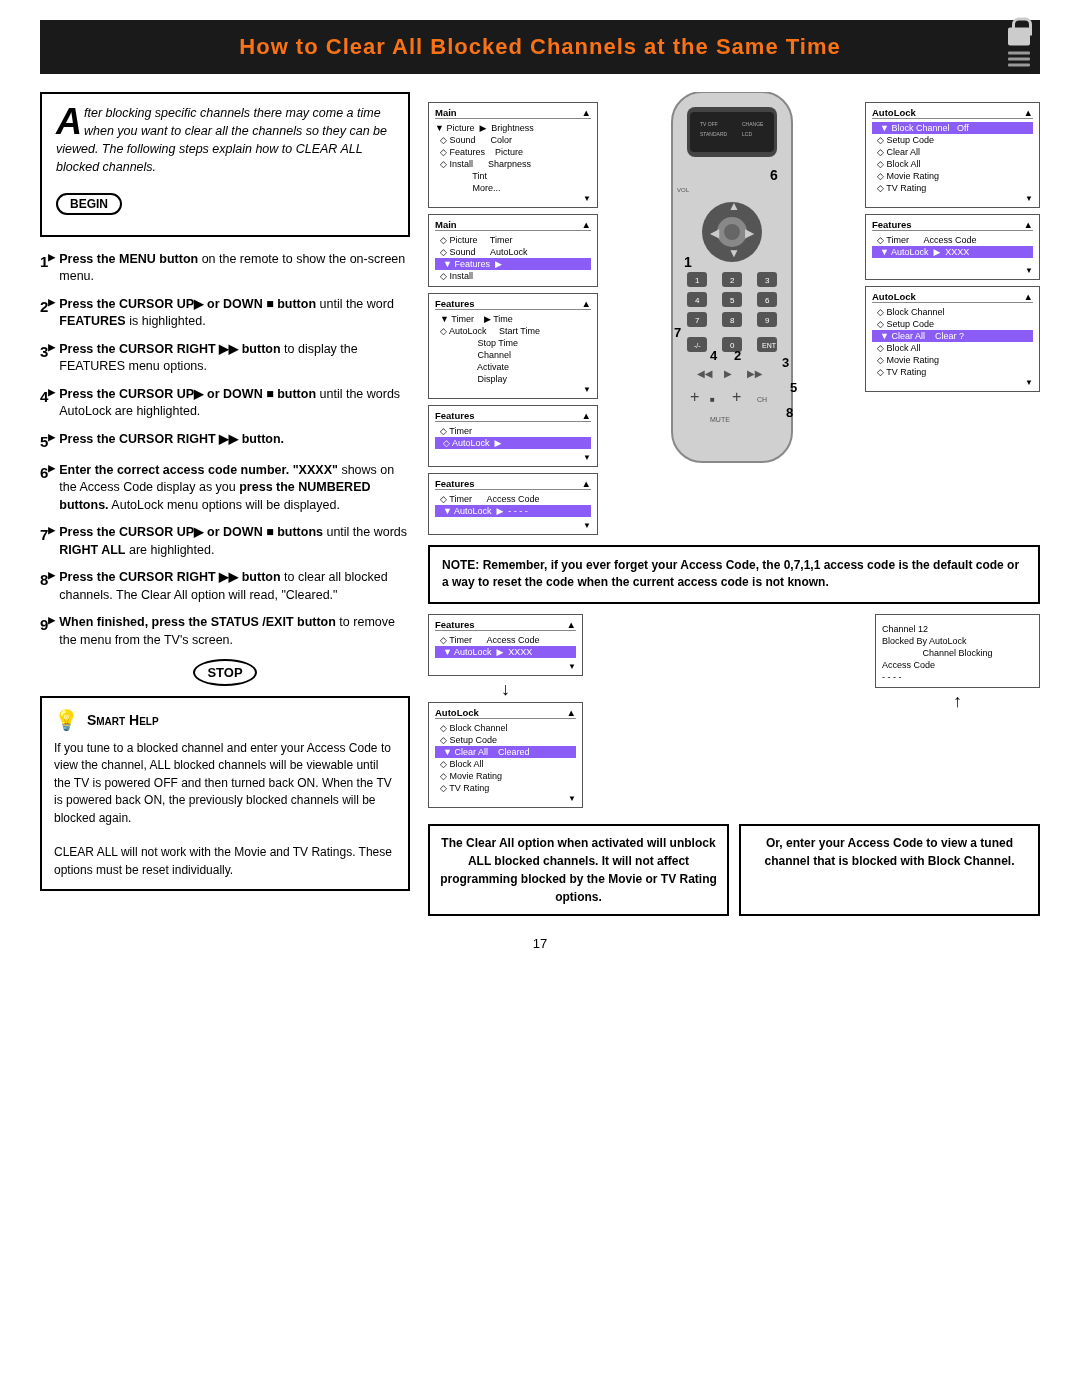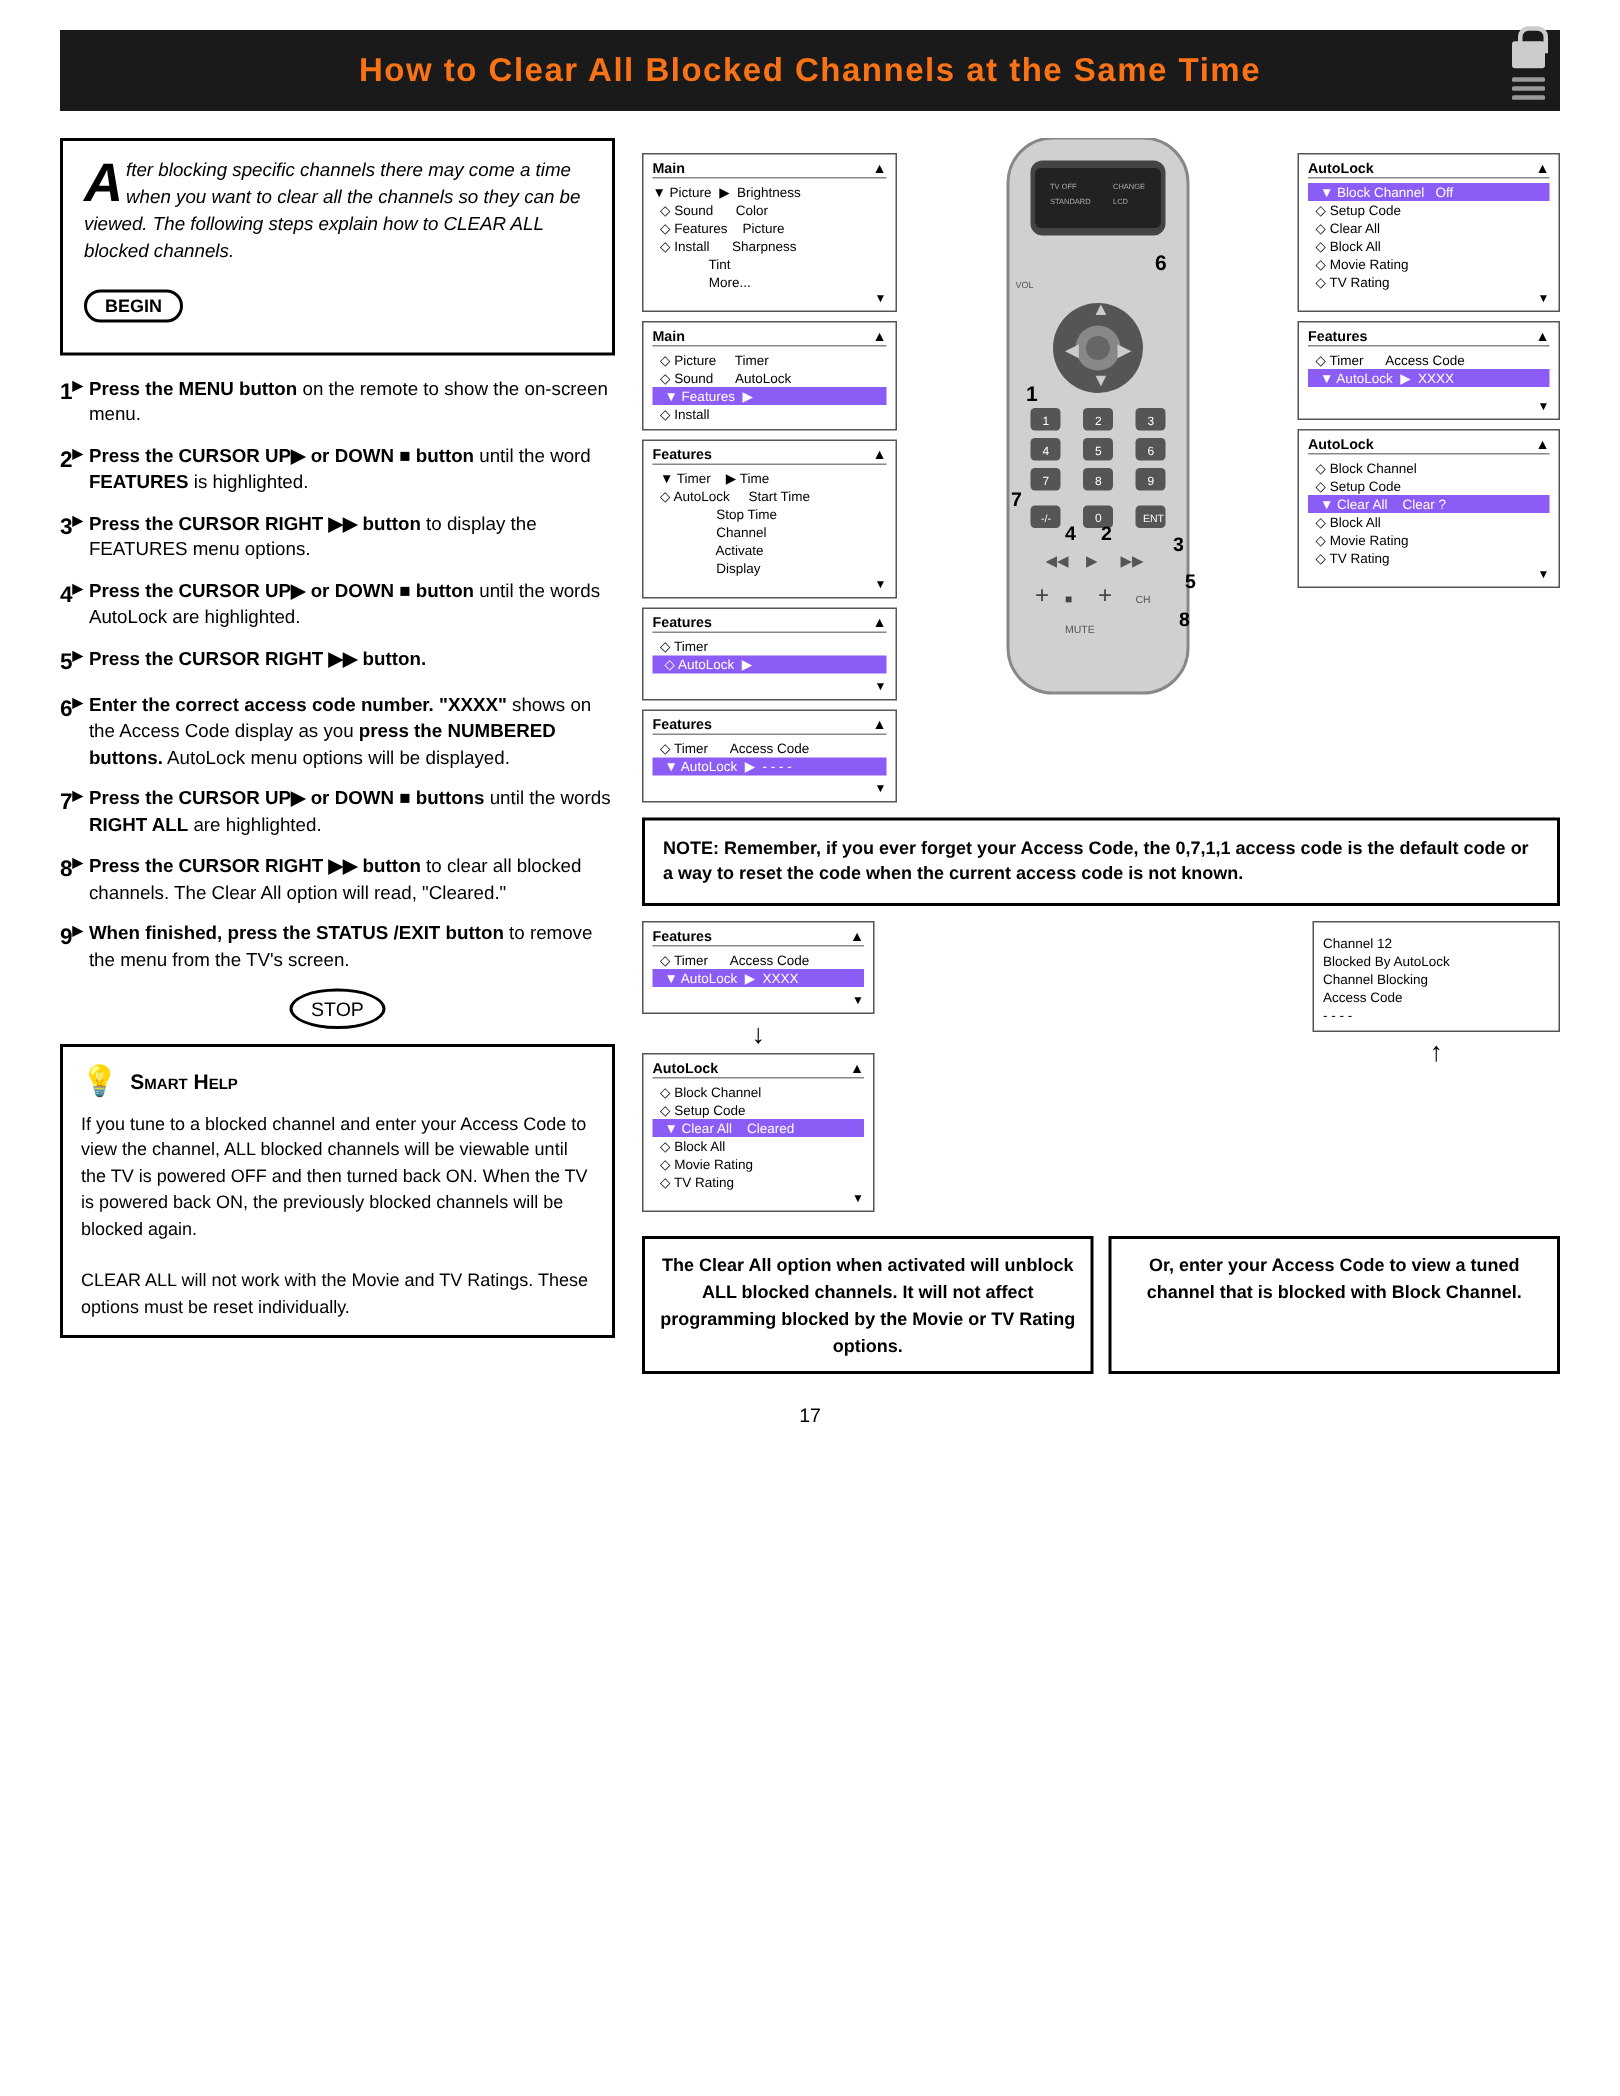--- a/index.html
+++ b/index.html
@@ -128,21 +128,21 @@
     
     .stop-badge-container {
       text-align: center;
       margin: 10px 0;
     }
     .stop-badge {
       display: inline-block;
       border: 2px solid #000;
       border-radius: 50%;
       padding: 4px 12px;
-      font-weight: normal;
+      font-weight: bold;
       font-size: 13px;
     }
 
     
     .smart-help-box {
       border: 2px solid #000;
       padding: 10px 12px;
       margin-top: 10px;
     }
     .smart-help-header {
@@ -556,21 +556,21 @@
           <div style="text-align:right; font-size:8px;">▼</div>
         </div>
       </div>
 
       <div style="flex:1;"></div>
 
       <div style="display:flex; flex-direction:column; align-items:center; gap:4px; width:165px;">
         <div class="menu-screen" style="width:100%; min-height:70px;">
           <div class="menu-item" style="font-size:9px; margin-top:4px;">Channel 12</div>
           <div class="menu-item" style="font-size:9px;">Blocked By AutoLock</div>
-          <div class="menu-item" style="font-size:9px;">Channel Blocking</div>
+          <div class="menu-item" style="font-size:9px;text-align:center;">Channel Blocking</div>
           <div class="menu-item" style="font-size:9px;">Access Code</div>
           <div class="menu-item" style="font-size:9px;">- - - -</div>
         </div>
         <div style="font-size:18px; line-height:1;">↑</div>
       </div>
 
     </div>
 
     <div style="display:flex; gap:10px; margin-top:6px;">
       <div class="caption-text-box">

